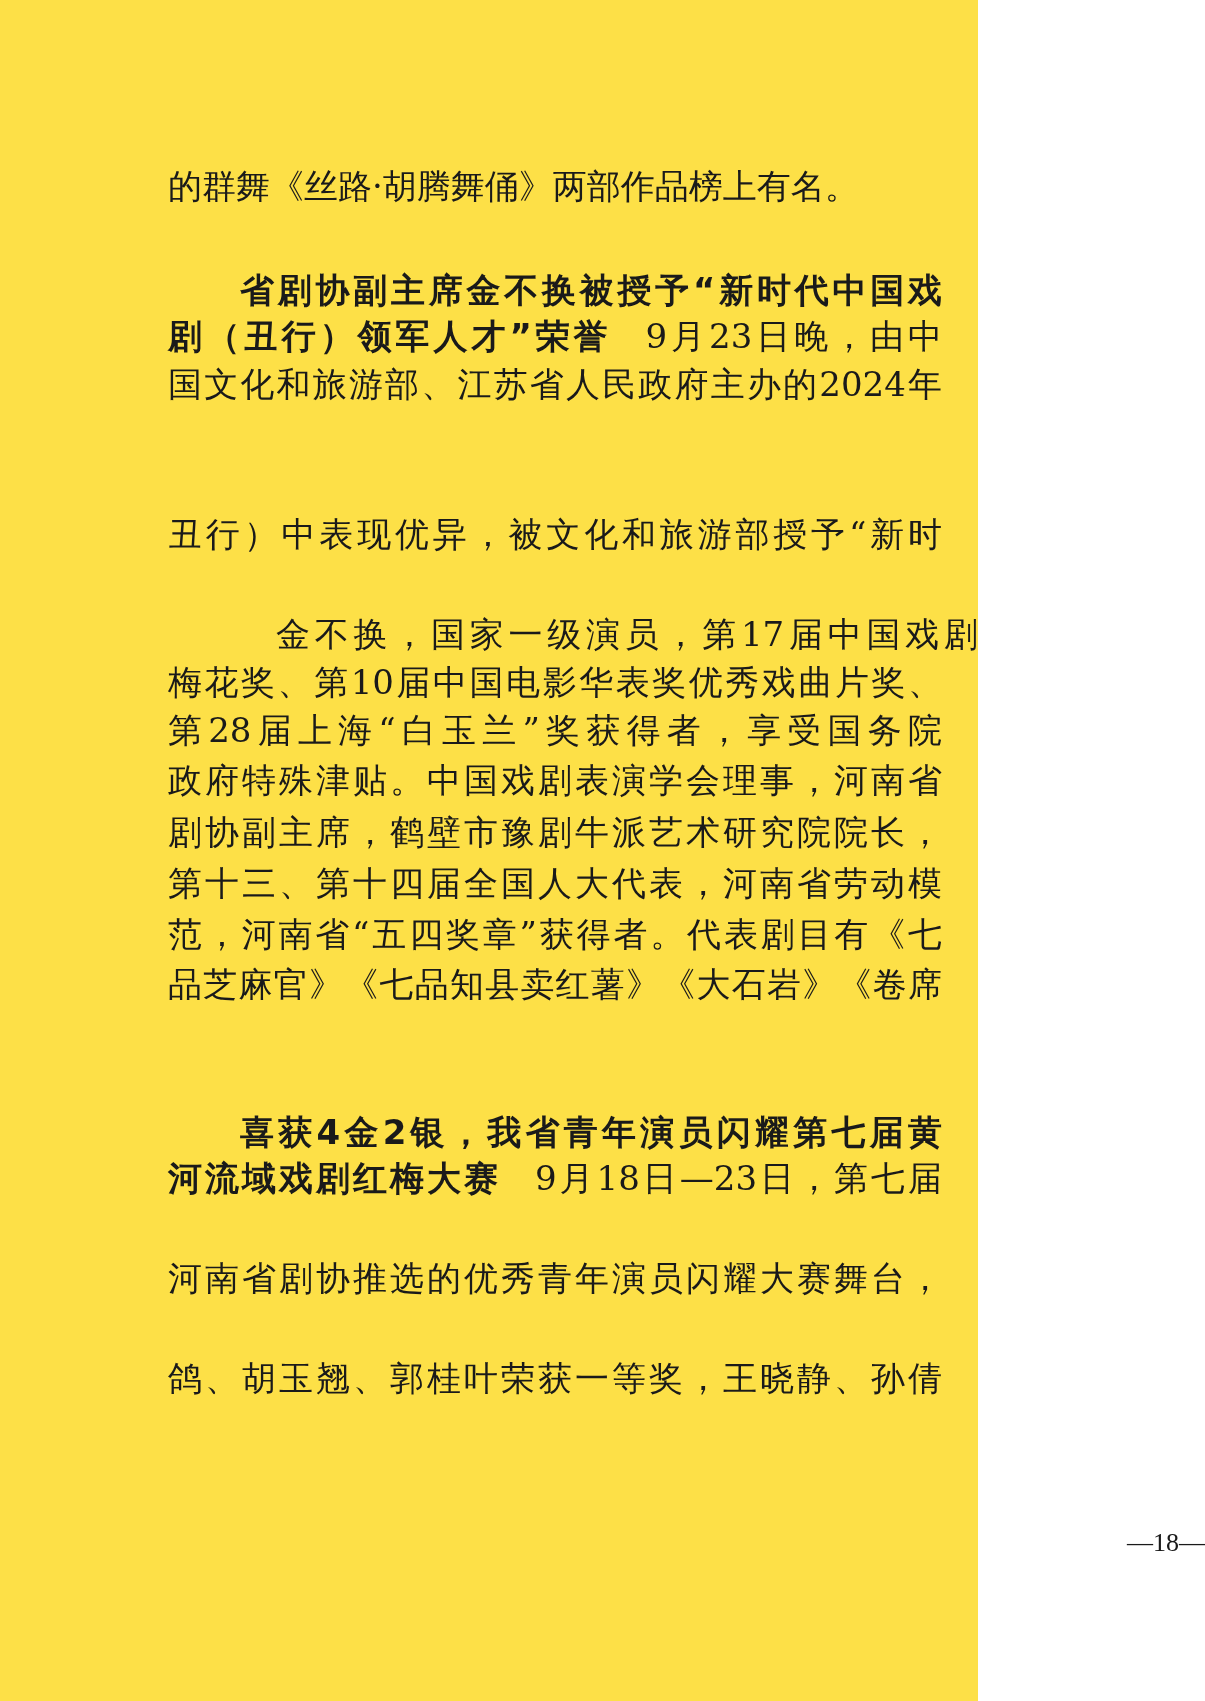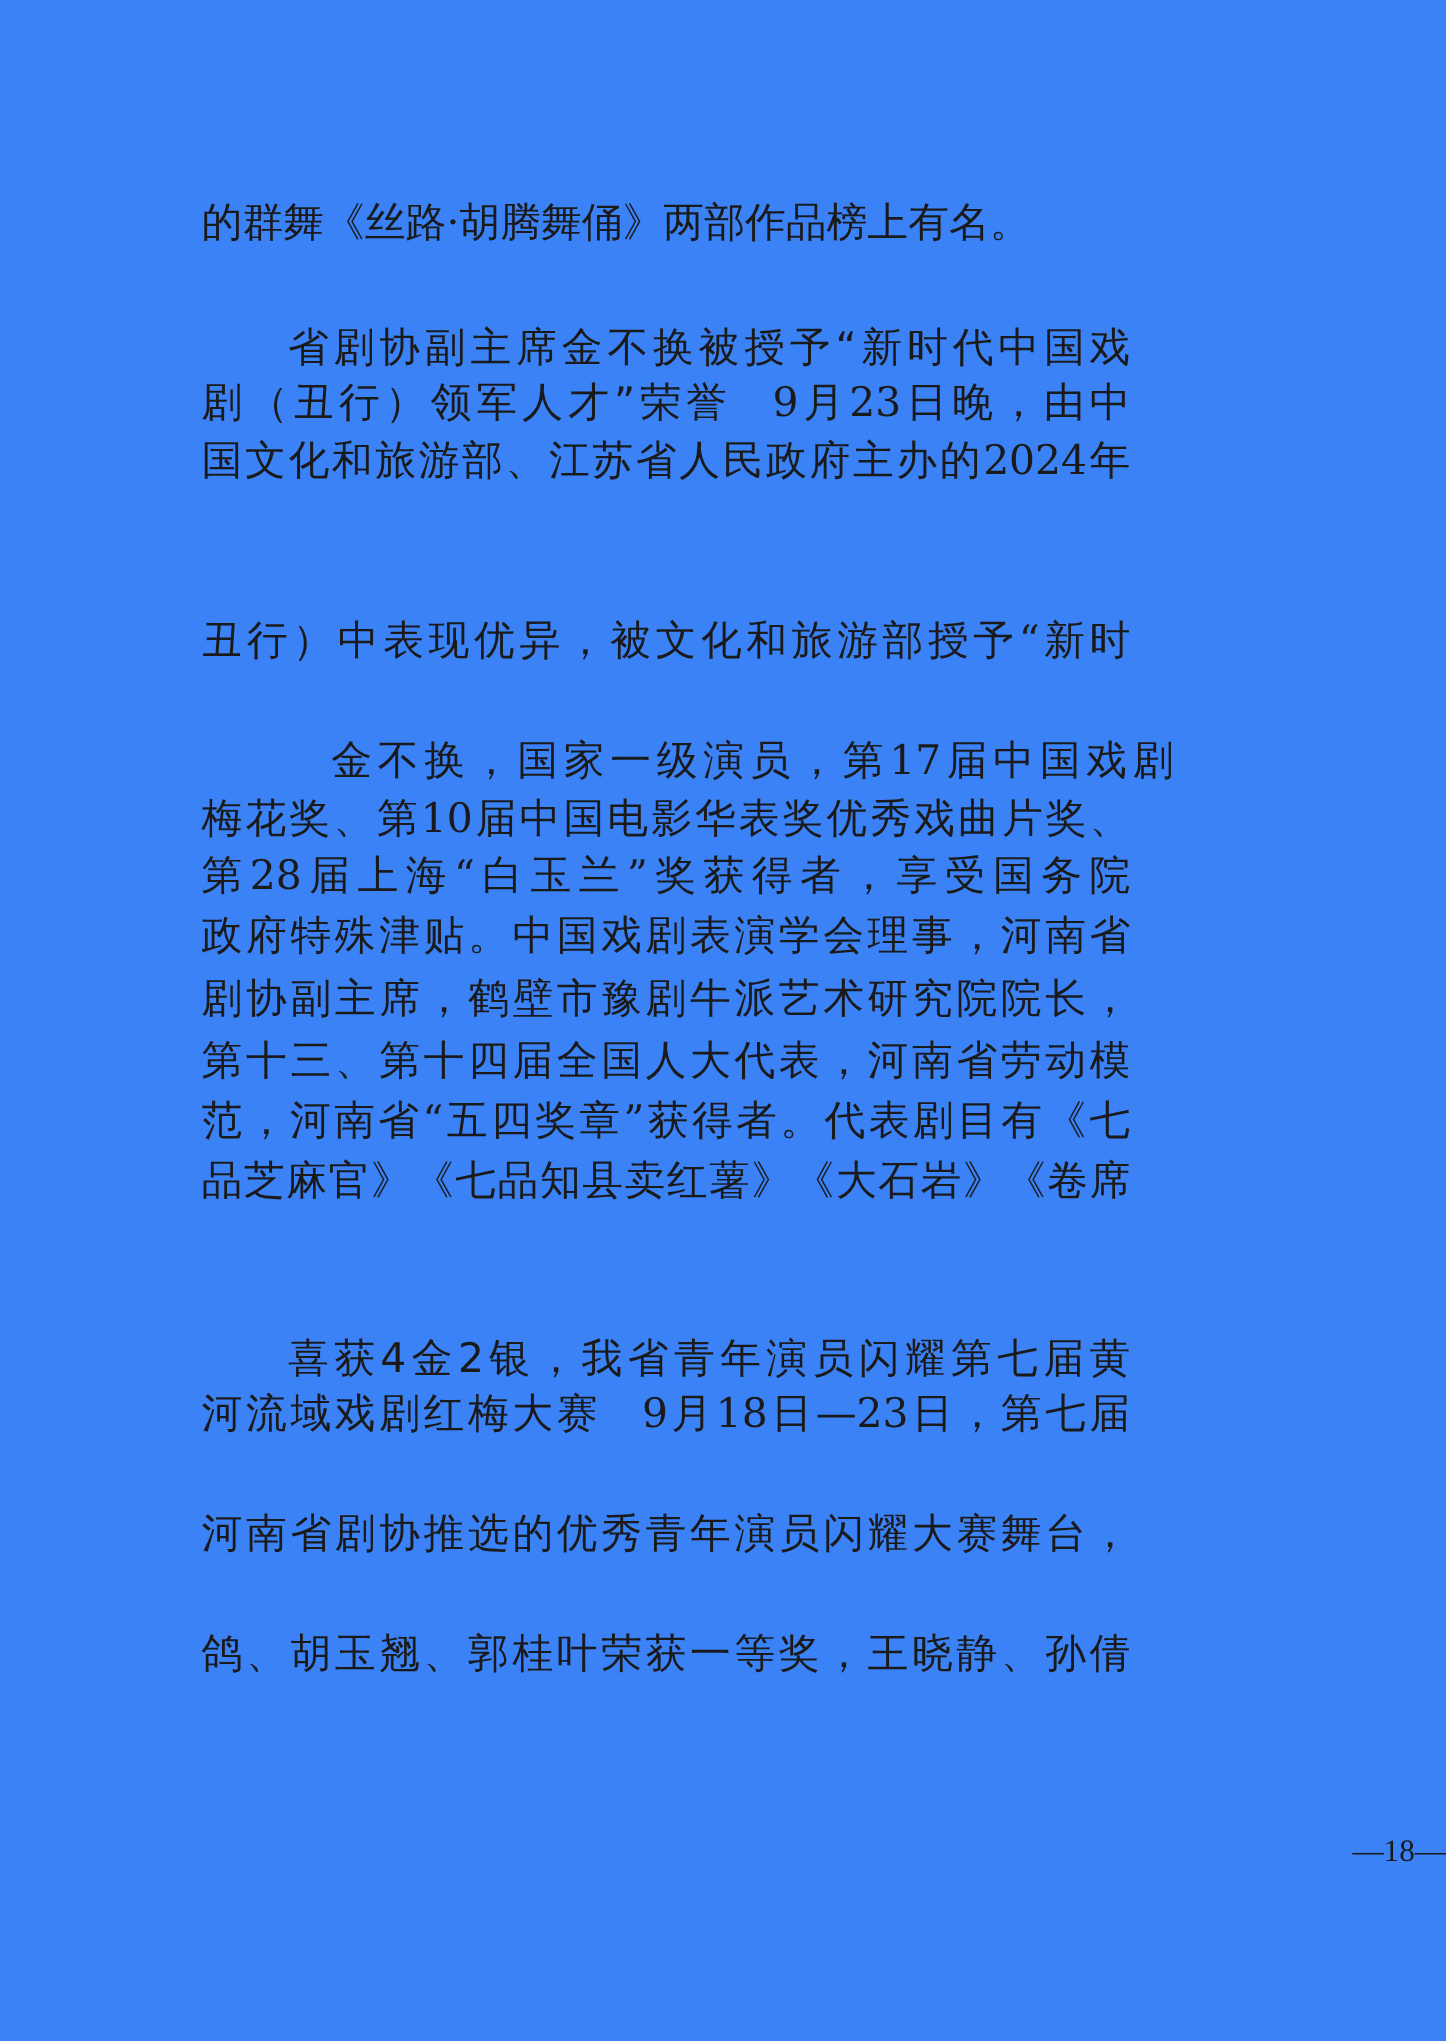--- a/index.html
+++ b/index.html
@@ -1,34 +1,34 @@
 <!DOCTYPE html>
 <html><head>
   <meta charset="utf-8">
   <style>
     html, body { margin: 0; padding: 0; background: #ffffff; }
     body { width: 1205px; height: 1701px; position: relative; overflow: hidden; }
-    .page { position: absolute; left: 0; top: 0; width: 1205px; height: 1701px; background: #3b82f6; }
+    .page { position: absolute; left: 0; top: 0; width: 978px; height: 1701px; background: #fde047; }
     .line {
       position: absolute;
       left: 168px;
       width: 774px;
       height: 56px;
       font-family: "DejaVu Serif", "Liberation Serif", serif;
       font-size: 34px;
       line-height: 56px;
       color: #1a1a1a;
       white-space: nowrap;
       text-align: justify;
       text-align-last: justify;
       letter-spacing: 0px;
     }
     .line.last { text-align-last: left; }
     .line.indent { left: 240px; width: 702px; }
-    .bold { font-family: "DejaVu Sans", "Liberation Sans", sans-serif; font-weight: normal; }
+    .bold { font-family: "DejaVu Sans", "Liberation Sans", sans-serif; font-weight: bold; }
     .page-number {
       position: absolute;
       left: 0; width: 1205px; top: 1528px;
       text-align: right;
       font-family: "Liberation Serif", "DejaVu Serif", serif;
       font-size: 26px;
       color: #1a1a1a;
     }
   </style>
 </head>
@@ -43,21 +43,21 @@
     <span class="bold">剧（丑行）领军人才”荣誉</span><span style="display:inline-block;width:34px;"></span><span>9月23日晚，由中</span>
   </div>
   <div class="line" style="top:356px;">国文化和旅游部、江苏省人民政府主办的2024年</div>
   <div class="line" style="top:506px;">丑行）中表现优异，被文化和旅游部授予“新时</div>
 
   <div class="line indent" style="top:606px;margin-left:36px;">金不换，国家一级演员，第17届中国戏剧</div>
   <div class="line" style="top:654px;">梅花奖、第10届中国电影华表奖优秀戏曲片奖、</div>
   <div class="line" style="top:702px;">第28届上海“白玉兰”奖获得者，享受国务院</div>
   <div class="line" style="top:752px;">政府特殊津贴。中国戏剧表演学会理事，河南省</div>
   <div class="line" style="top:804px;">剧协副主席，鹤壁市豫剧牛派艺术研究院院长，</div>
-  <div class="line" style="top:856px;">第十三、第十四届全国人大代表，河南省劳动模</div>
+  <div class="line" style="top:856px;font-family:Liberation Serif, serif;">第十三、第十四届全国人大代表，河南省劳动模</div>
   <div class="line" style="top:906px;">范，河南省“五四奖章”获得者。代表剧目有《七</div>
   <div class="line" style="top:956px;">品芝麻官》《七品知县卖红薯》《大石岩》《卷席</div>
 
   <div class="line indent bold" style="top:1104px;">喜获4金2银，我省青年演员闪耀第七届黄</div>
   <div class="line" style="top:1150px;">
     <span class="bold">河流域戏剧红梅大赛</span><span style="display:inline-block;width:34px;"></span><span>9月18日—23日，第七届</span>
   </div>
   <div class="line" style="top:1250px;">河南省剧协推选的优秀青年演员闪耀大赛舞台，</div>
   <div class="line" style="top:1350px;">鸽、胡玉翘、郭桂叶荣获一等奖，王晓静、孙倩</div>
 

